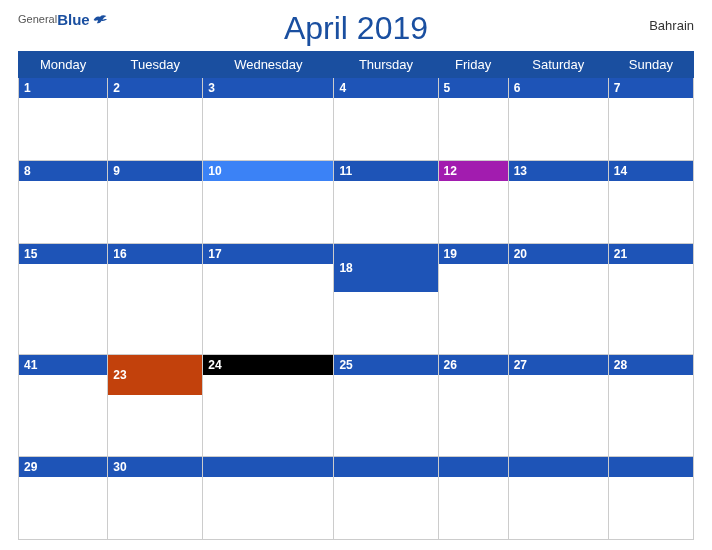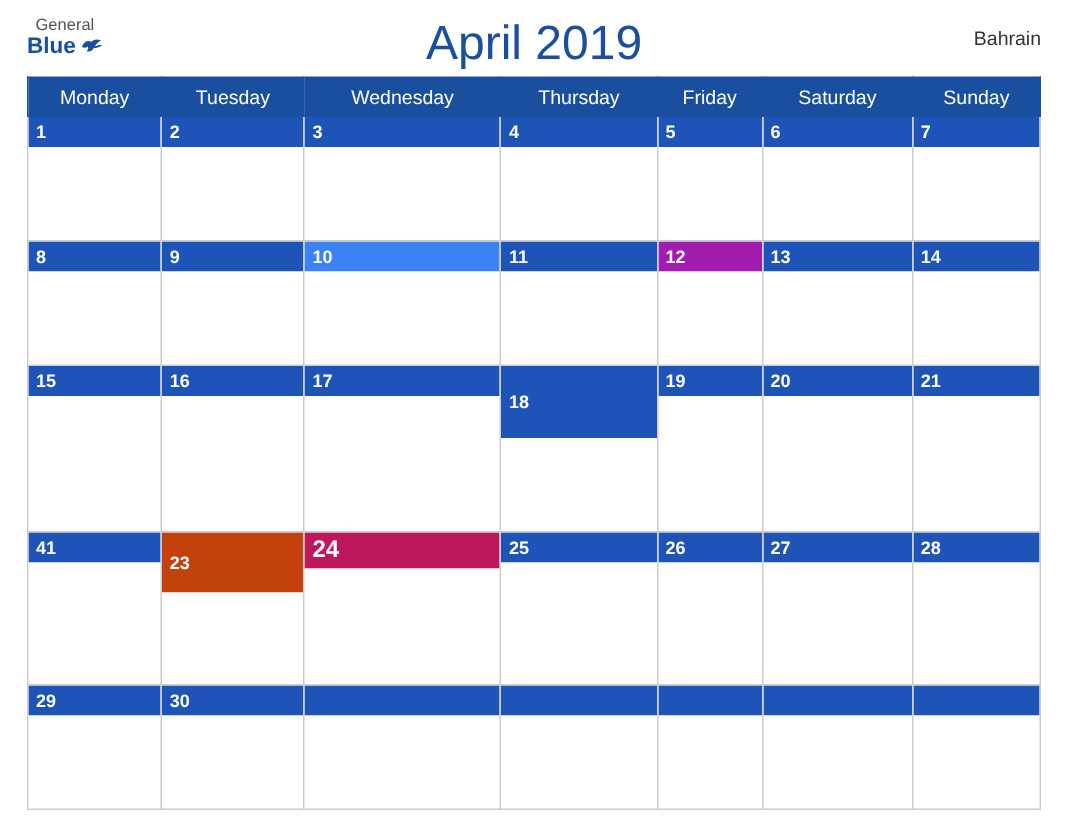--- a/index.html
+++ b/index.html
@@ -20,21 +20,21 @@
       align-items: center;
       justify-content: center;
       position: relative;
       margin-bottom: 4px;
     }
 
     .logo {
       position: absolute;
       left: 0;
       display: flex;
-      flex-direction: column;
+      flex-direction: row;
       align-items: center;
       top: 2px;
     }
 
     .logo-text-general {
       font-size: 11px;
       color: #555;
       font-weight: normal;
       line-height: 1;
     }
@@ -223,21 +223,21 @@
       <tr style="height: 78px;">
         <td style="padding: 0px; border: 1px solid rgb(204, 204, 204); vertical-align: top;">
           <div style="background-color: rgb(30, 84, 183); color: white; padding: 3px 5px; font-size: 12px; font-weight: bold; min-height: 20px;">41</div>
           <div style="background-color: rgb(255, 255, 255); height: 55px;"></div>
         </td>
         <td style="padding: 0px; border: 1px solid rgb(204, 204, 204); vertical-align: top;">
           <div style="background-color: #c2410c; color: white; padding: 13px 5px; font-size: 12px; font-weight: bold; min-height: 20px;">23</div>
           <div style="background-color: rgb(255, 255, 255); height: 55px;"></div>
         </td>
         <td style="padding: 0px; border: 1px solid rgb(204, 204, 204); vertical-align: top;">
-          <div style="background-color: #be185d; color: white; padding: 3px 5px; font-size: 16px; font-weight: bold; min-height: 20px;">24</div>
+          <div style="background-color: #000000; color: white; padding: 3px 5px; font-size: 12px; font-weight: bold; min-height: 20px;">24</div>
           <div style="background-color: rgb(255, 255, 255); height: 55px;"></div>
         </td>
         <td style="padding: 0px; border: 1px solid rgb(204, 204, 204); vertical-align: top;">
           <div style="background-color: rgb(30, 84, 183); color: white; padding: 3px 5px; font-size: 12px; font-weight: bold; min-height: 20px;">25</div>
           <div style="background-color: rgb(255, 255, 255); height: 55px;"></div>
         </td>
         <td style="padding: 0px; border: 1px solid rgb(204, 204, 204); vertical-align: top;">
           <div style="background-color: rgb(30, 84, 183); color: white; padding: 3px 5px; font-size: 12px; font-weight: bold; min-height: 20px;">26</div>
           <div style="background-color: rgb(255, 255, 255); height: 55px;"></div>
         </td>

